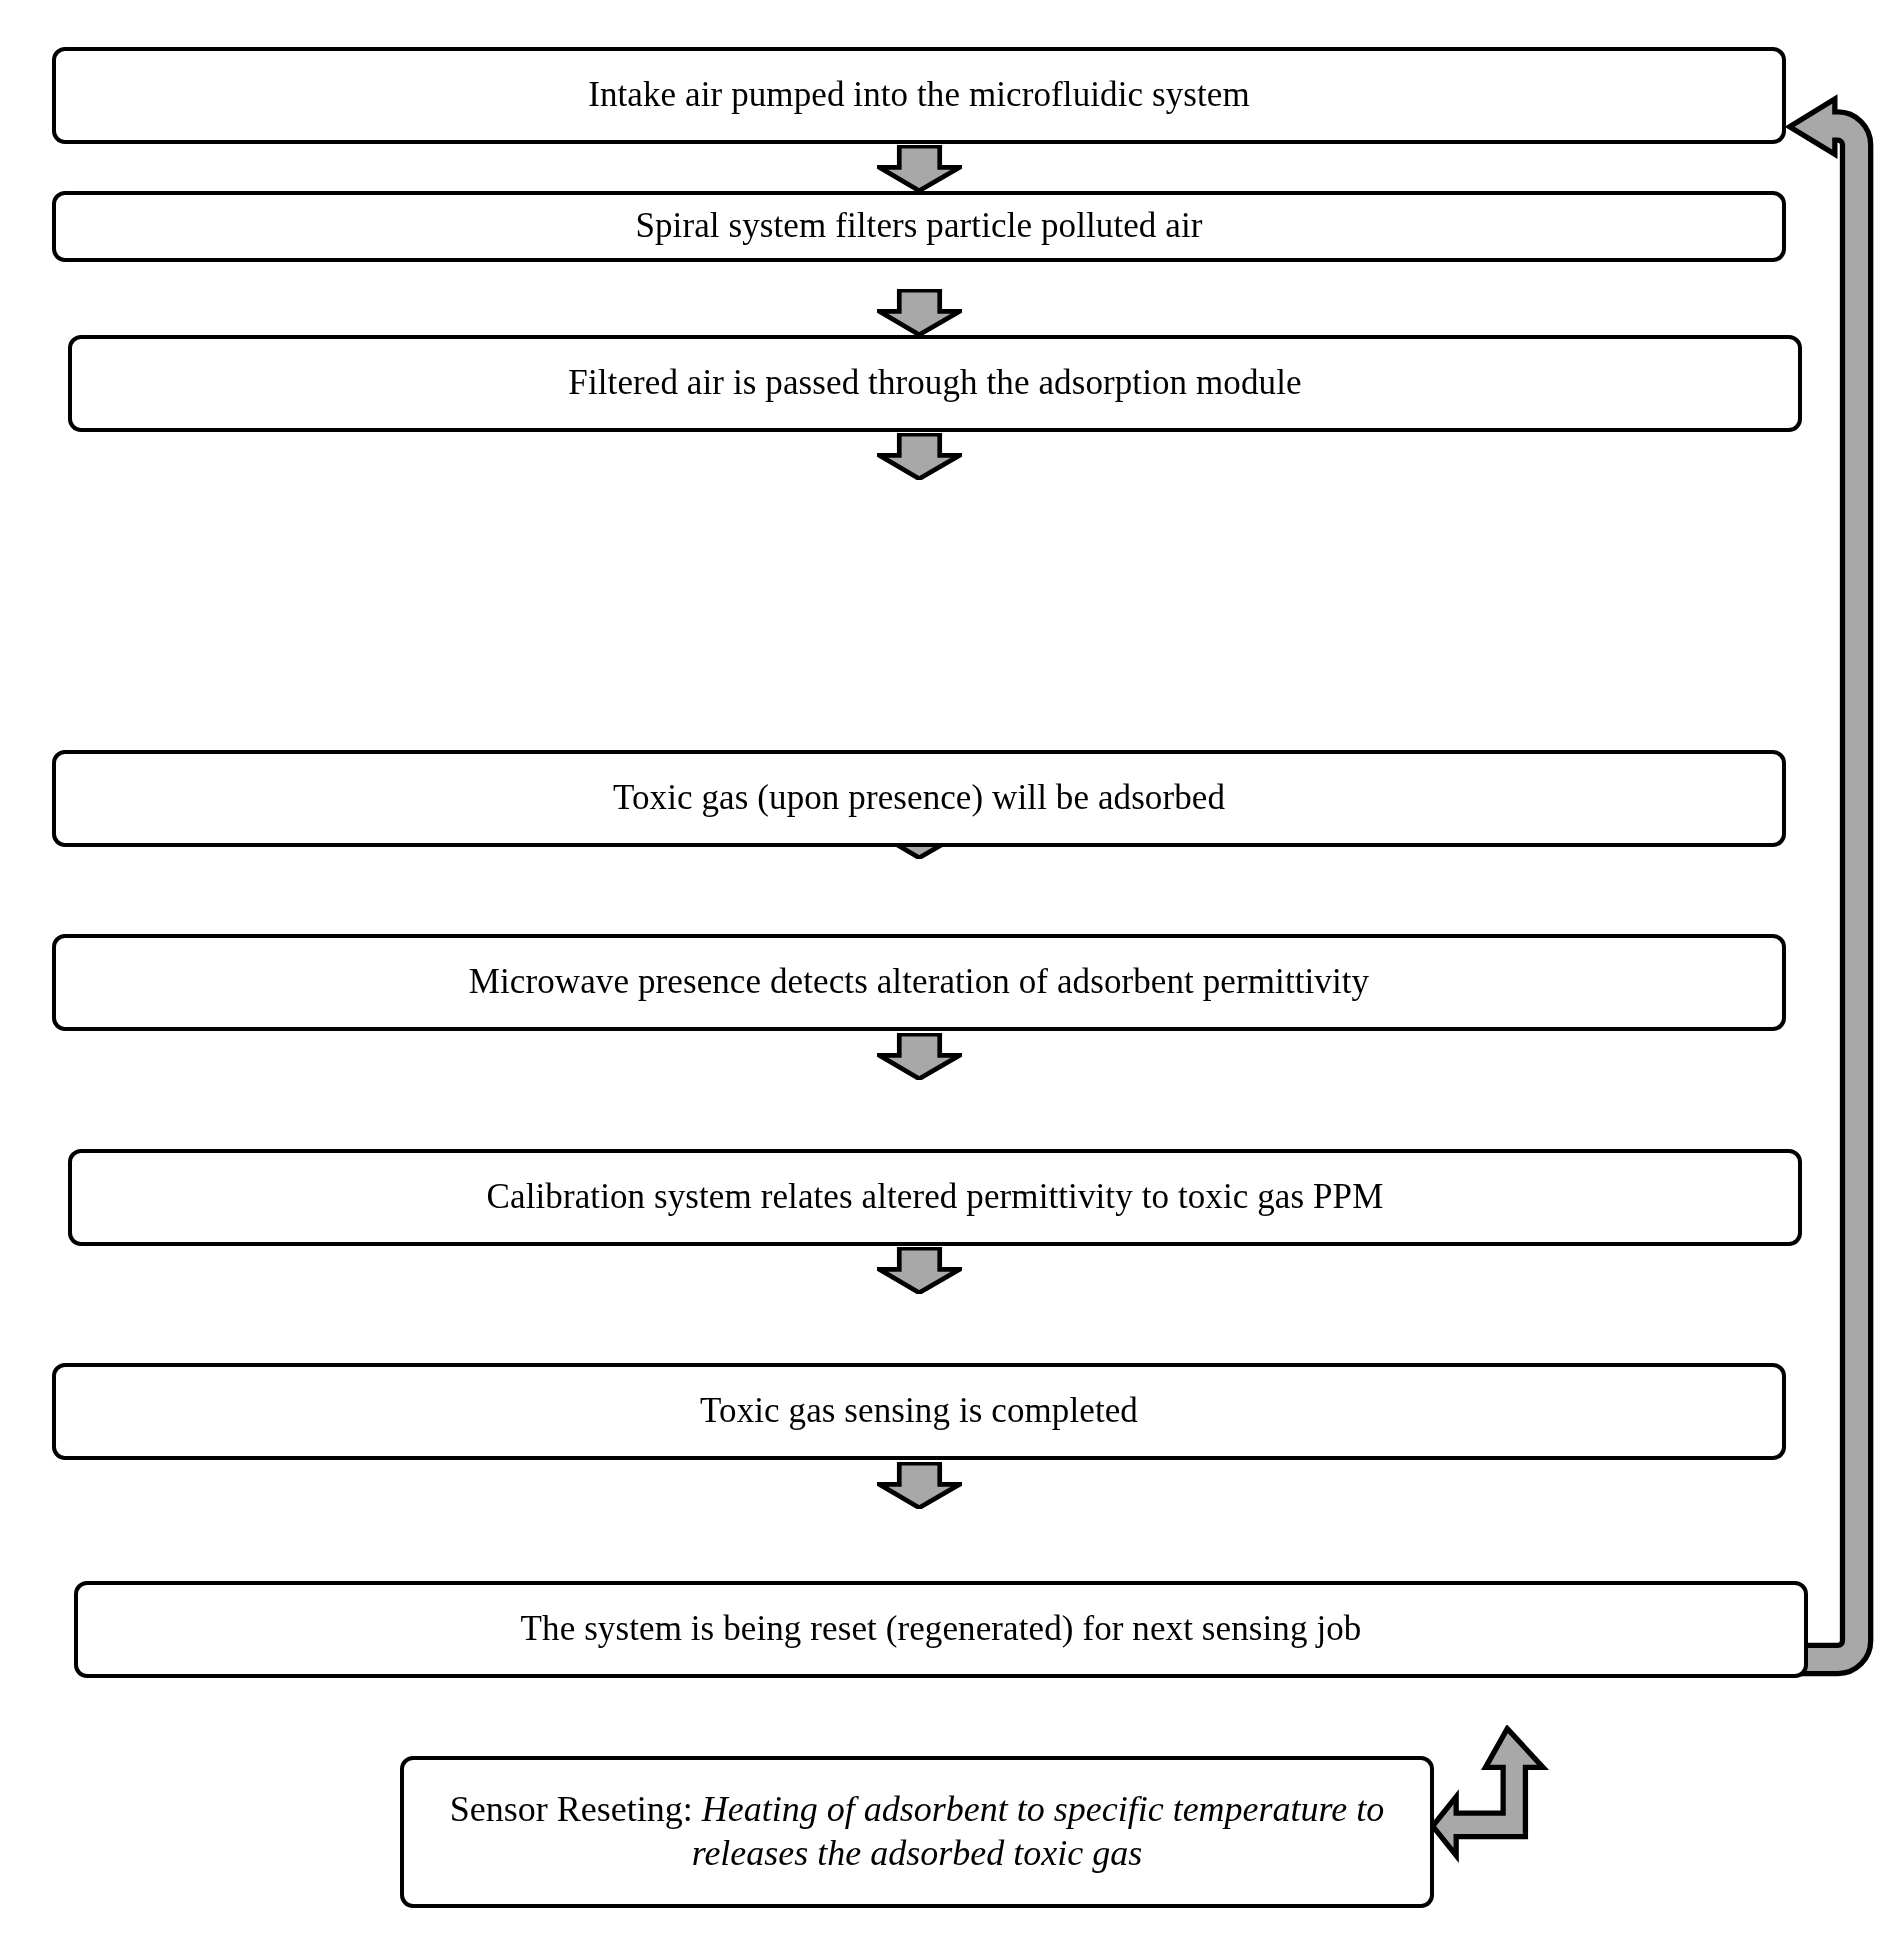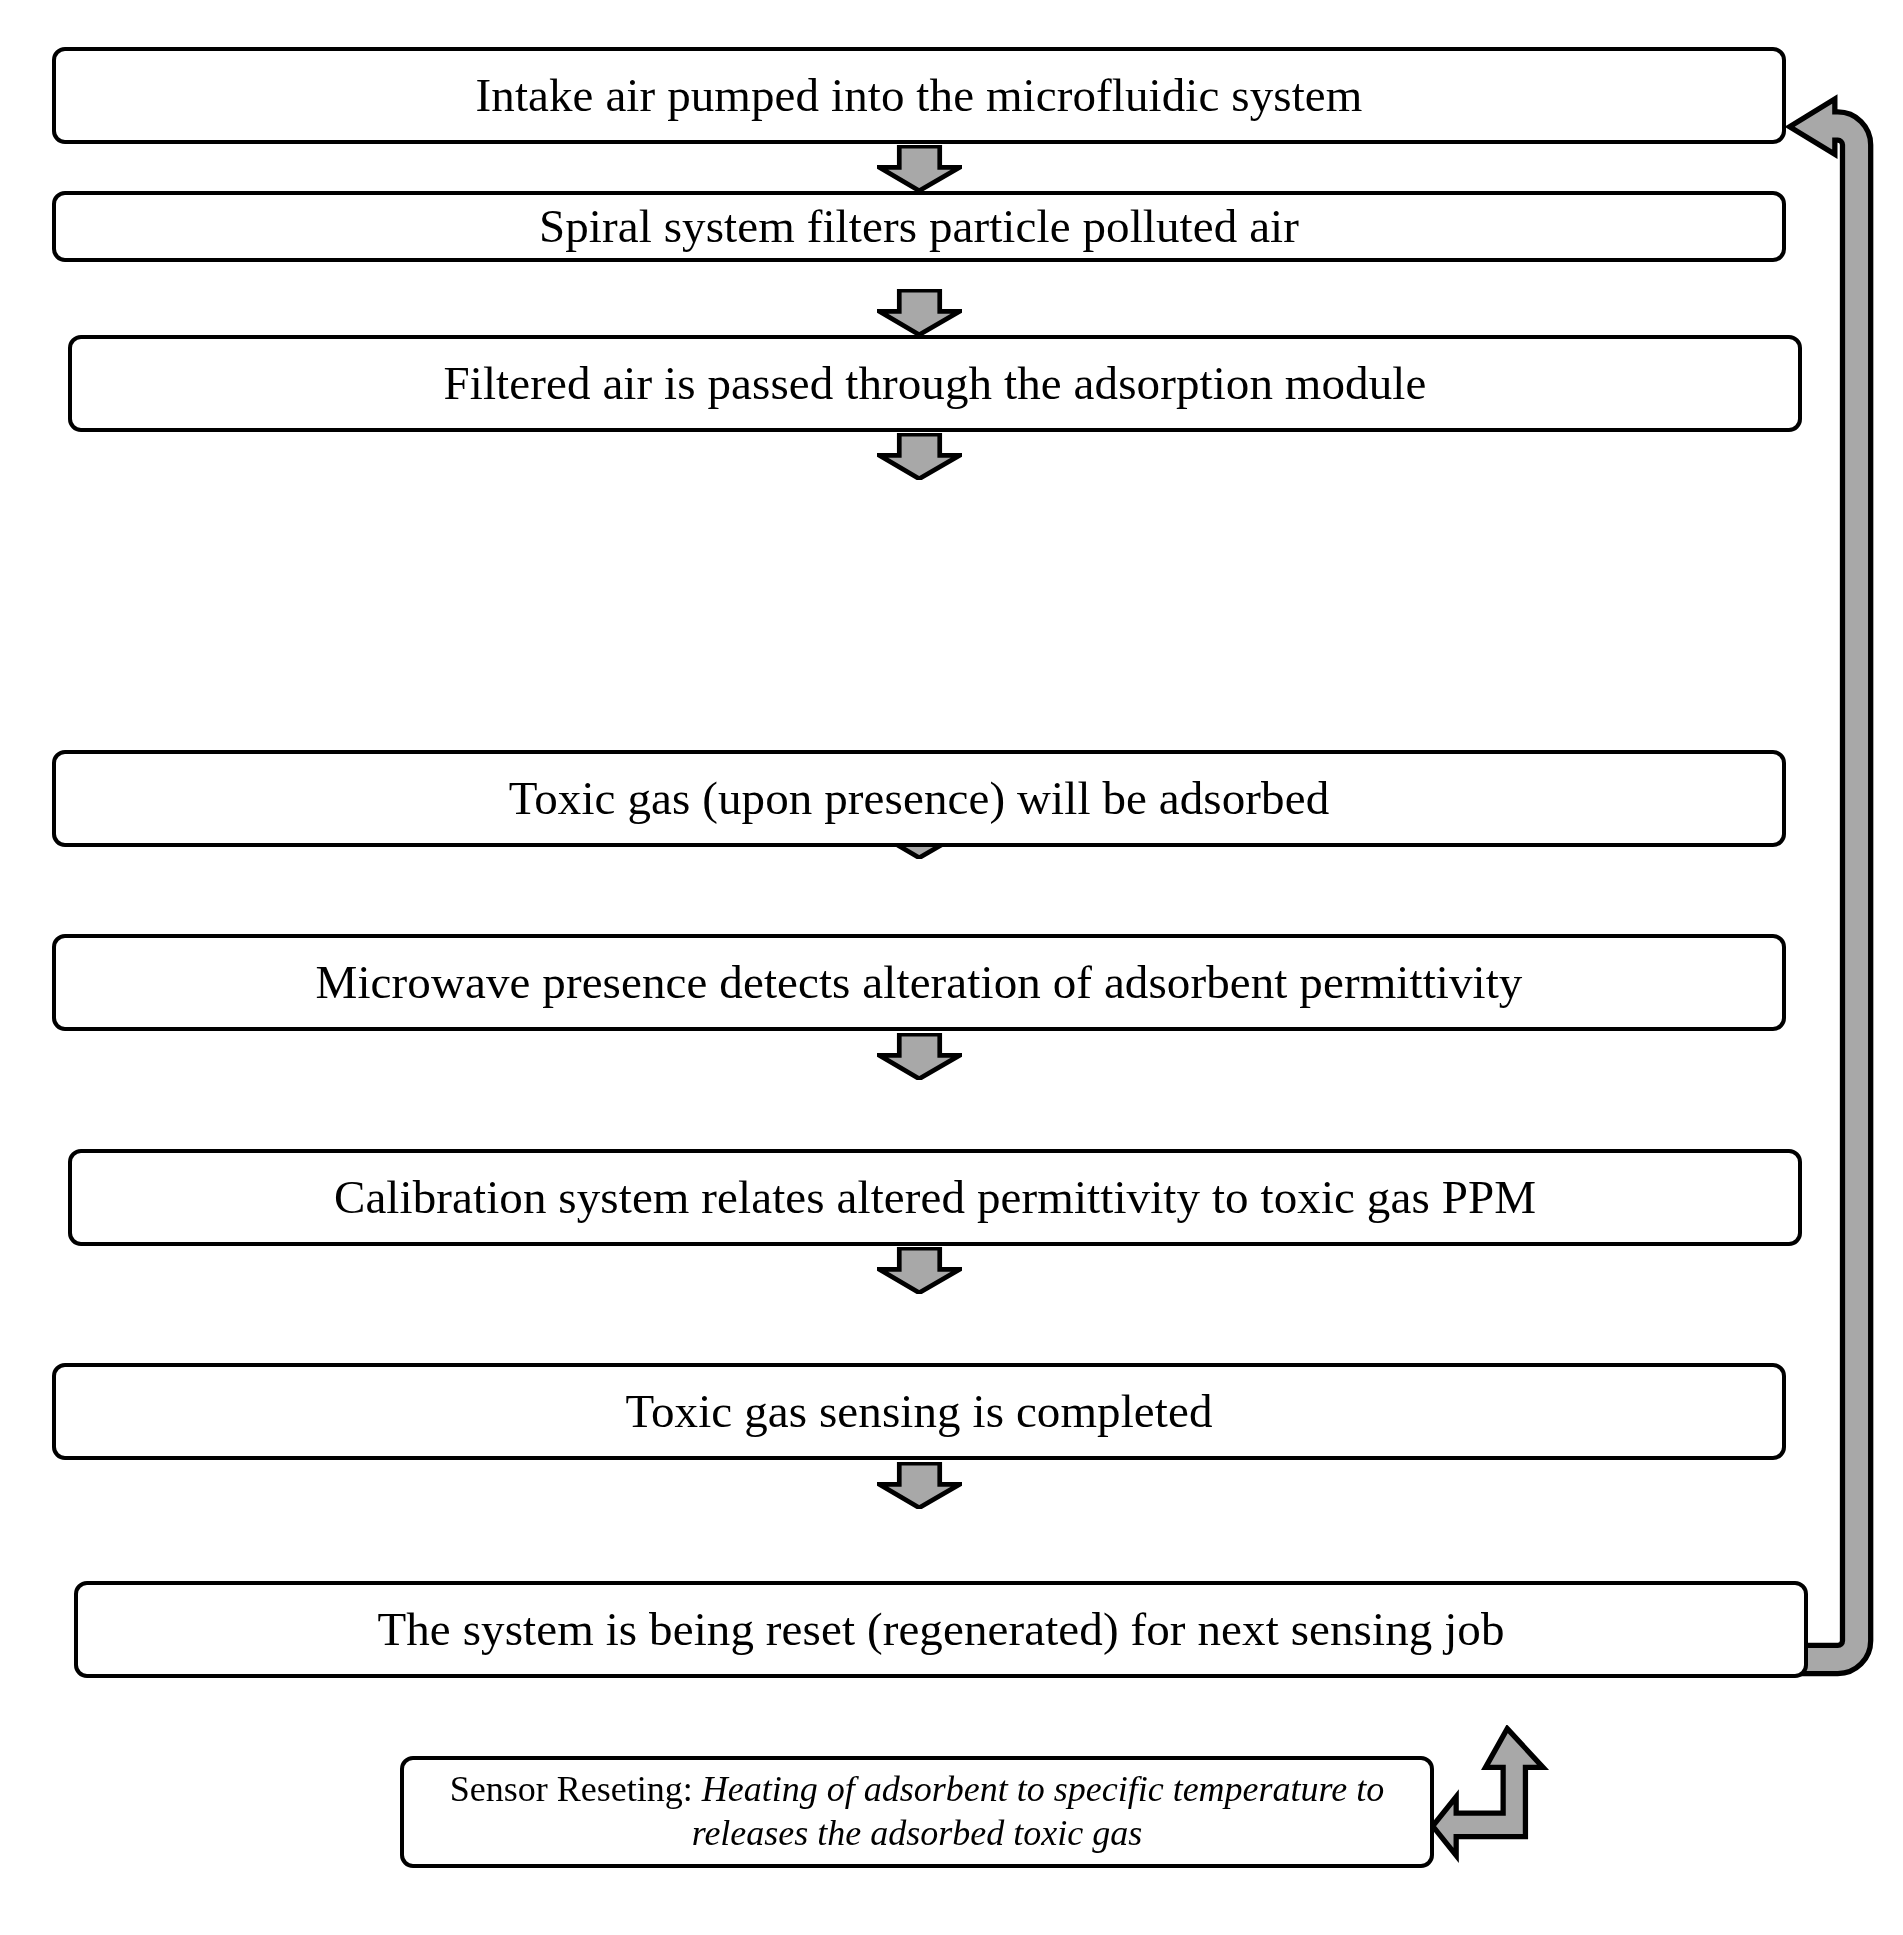--- a/index.html
+++ b/index.html
@@ -29,21 +29,21 @@
     background: #ffffff;
     border: 4.1px solid #000000;
     border-radius: 13px;
     display: flex;
     align-items: center;
     justify-content: center;
     text-align: center;
     z-index: 5;
   }
   .step-label {
-    font-size: 47px;
+    font-size: 35px;
     line-height: 1.05;
     color: #000000;
     letter-spacing: 0.1px;
     padding: 0 17.6px;
     white-space: nowrap;
     font-family: Liberation Serif, serif;
   }
 
   .note-box {
     position: absolute;
@@ -184,20 +184,20 @@
       <polygon points="38,2 107,2 107,38 141,38 72,78 4,38 38,38" fill="#A8A8A8" stroke="#000000" stroke-width="8" stroke-linejoin="miter"></polygon>
     </svg>
   </div>
 
   <div class="connector" style="left:1428px; top:1725px; width:135px; height:147px;">
     <svg width="135" height="147" viewBox="0 0 230 250" xmlns="http://www.w3.org/2000/svg">
       <polygon points="135,6 196,72 166,72 166,190 48,190 48,222 8,172 48,122 48,150 128,150 128,72 98,72" fill="#A8A8A8" stroke="#000000" stroke-width="9" stroke-linejoin="miter"></polygon>
     </svg>
   </div>
 
-  <div class="note-box" style="left:400px; top:1756px; width:1034px; height:112px;">
+  <div class="note-box" style="left:400px; top:1756px; width:1034px; height:152px;">
     <div class="note-label">
       <span>Sensor Reseting: </span><span class="note-italic">Heating of adsorbent to specific temperature to releases the adsorbed toxic gas</span>
     </div>
   </div>
 
 </div>
 
 
 </body></html>

